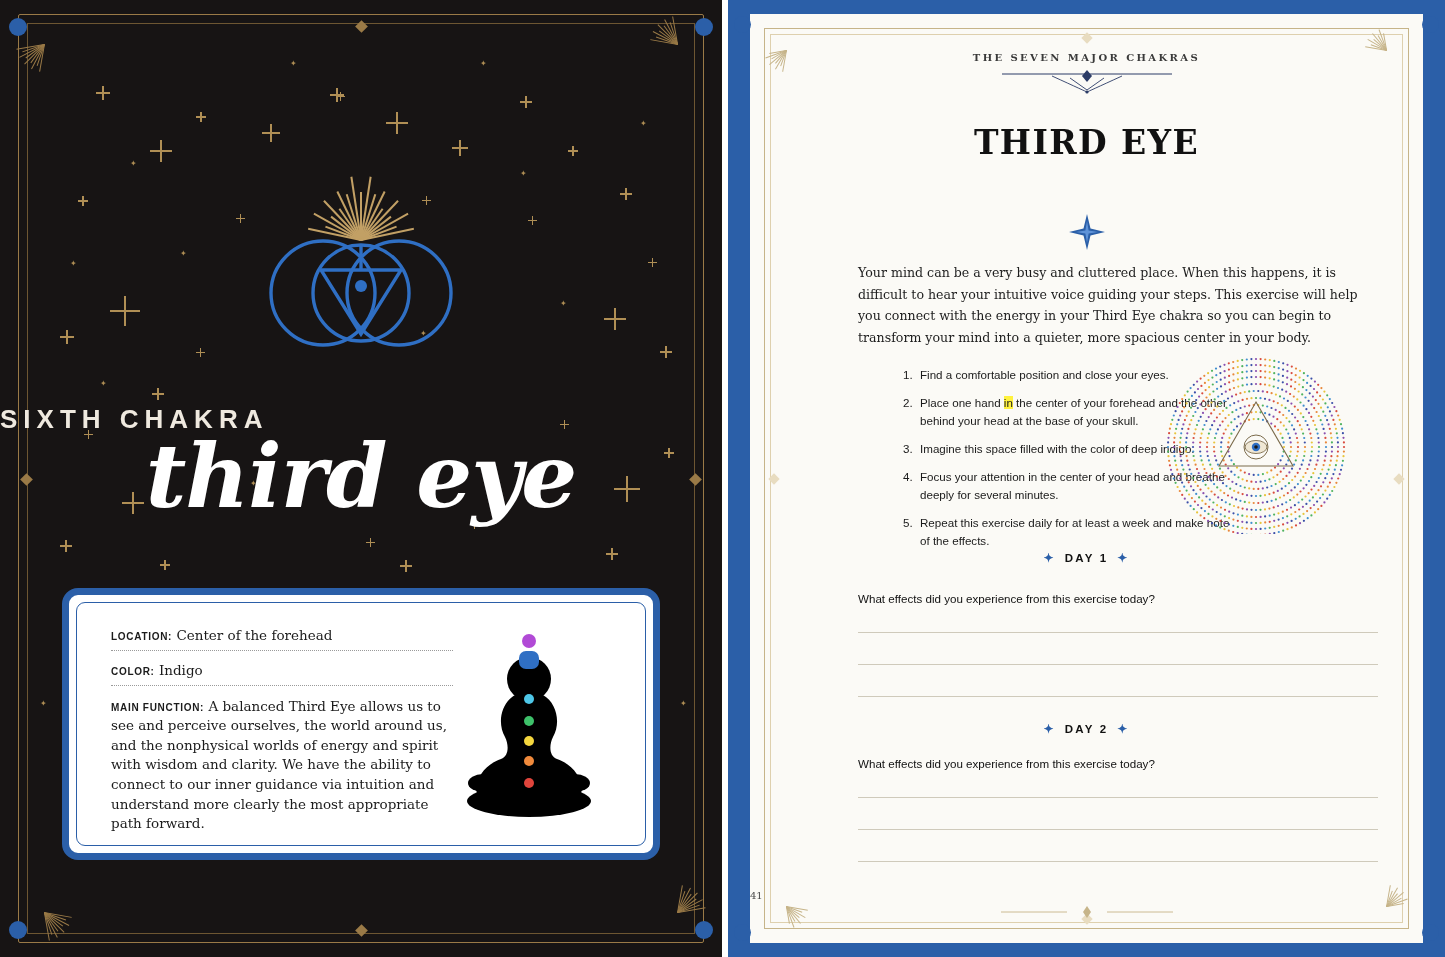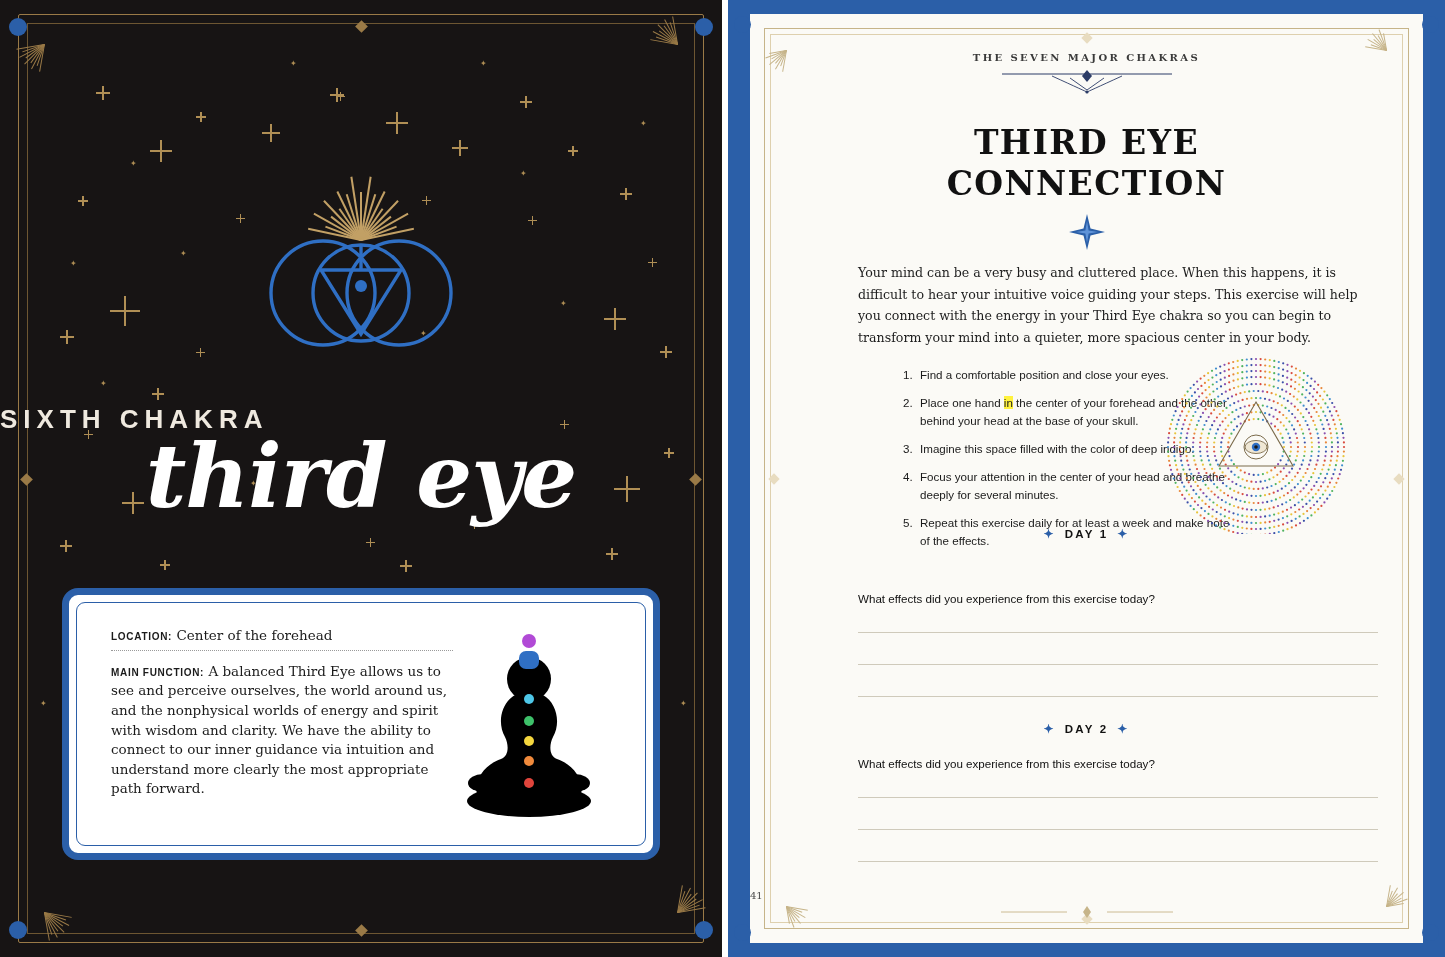--- a/index.html
+++ b/index.html
@@ -248,20 +248,24 @@
     <div class="sixth-chakra">SIXTH CHAKRA</div>
     <div class="third-eye">third eye</div>
 
     <div class="info-card">
       <div class="info-card-inner"></div>
       <div class="info-rows">
         <div class="info-row">
           <span class="lbl">LOCATION:</span>
           <span>Center of the forehead</span>
         </div>
+        <div class="info-row">
+          <span class="lbl">COLOR:</span>
+          <span>Indigo</span>
+        </div>
         <div class="info-row fn">
           <span class="lbl">MAIN FUNCTION:</span>
           <span>A balanced Third Eye allows us to see and perceive ourselves, the world around us, and the nonphysical worlds of energy and spirit with wisdom and clarity. We have the ability to connect to our inner guidance via intuition and understand more clearly the most appropriate path forward.</span>
         </div>
       </div>
       <div class="meditator">
         <svg viewBox="0 0 160 200" width="160" height="200">
           <ellipse cx="80" cy="168" rx="62" ry="16" fill="#000"></ellipse>
           <path d="M30 168 C22 150 34 132 52 126 C60 123 60 112 56 104 C48 90 52 70 66 62 C72 58 88 58 94 62 C108 70 112 90 104 104 C100 112 100 123 108 126 C126 132 138 150 130 168 Z" fill="#000"></path>
           <circle cx="80" cy="46" r="22" fill="#000"></circle>
@@ -338,21 +342,20 @@
           <path d="M10 6 H180" stroke="#2b3b66" stroke-width="1"></path>
           <path d="M95 2 l5 6 -5 6 -5 -6 Z" fill="#2b3b66"></path>
           <path d="M60 8 q35 16 35 16 q0 0 35 -16" fill="none" stroke="#2b3b66" stroke-width="0.9"></path>
           <path d="M78 10 l17 12 17 -12" fill="none" stroke="#2b3b66" stroke-width="0.9"></path>
           <circle cx="95" cy="24" r="1.6" fill="#2b3b66"></circle>
         </svg>
       </div>
 
       <div class="page-title">
         <div>THIRD EYE</div>
-        <div>CONNECTION</div>
       </div>
 
       <div class="title-star">
         <svg viewBox="0 0 40 40" width="40" height="40">
           <path d="M20 2 L23.5 16.5 L38 20 L23.5 23.5 L20 38 L16.5 23.5 L2 20 L16.5 16.5 Z" fill="#2b5fa8"></path>
           <path d="M20 9 L21.6 18.4 L31 20 L21.6 21.6 L20 31 L18.4 21.6 L9 20 L18.4 18.4 Z" fill="#5f93d8"></path>
         </svg>
       </div>
 
       <div class="body-copy">Your mind can be a very busy and cluttered place. When this happens, it is difficult to hear your intuitive voice guiding your steps. This exercise will help you connect with the energy in your Third Eye chakra so you can begin to transform your mind into a quieter, more spacious center in your body.</div>
@@ -1180,21 +1183,21 @@
               <circle cx="122.6" cy="98.4" r="1.1" fill="#3f8fd0"></circle>
             </g>
           <polygon points="95,58 132,122 58,122" fill="none" stroke="#7a6a4a" stroke-width="1.1"></polygon>
           <circle cx="95" cy="103" r="12" fill="none" stroke="#7a6a4a" stroke-width="1"></circle>
           <ellipse cx="95" cy="103" rx="11" ry="6.5" fill="#efe7d4" stroke="#7a6a4a" stroke-width="0.9"></ellipse>
           <circle cx="95" cy="103" r="4.2" fill="#2f6fc4"></circle>
           <circle cx="95" cy="103" r="1.8" fill="#1a1a1a"></circle>
         </svg>
       </div>
 
-      <div class="day-head" style="top:513px;">
+      <div class="day-head" style="top:537px;">
         <span class="plus">✦</span><span>DAY 1</span><span class="plus">✦</span>
       </div>
       <div class="prompt" style="top:578px;">What effects did you experience from this exercise today?</div>
       <div class="rule" style="top:618px;"></div>
       <div class="rule" style="top:650px;"></div>
       <div class="rule" style="top:682px;"></div>
 
       <div class="day-head" style="top:708px;">
         <span class="plus">✦</span><span>DAY 2</span><span class="plus">✦</span>
       </div>

